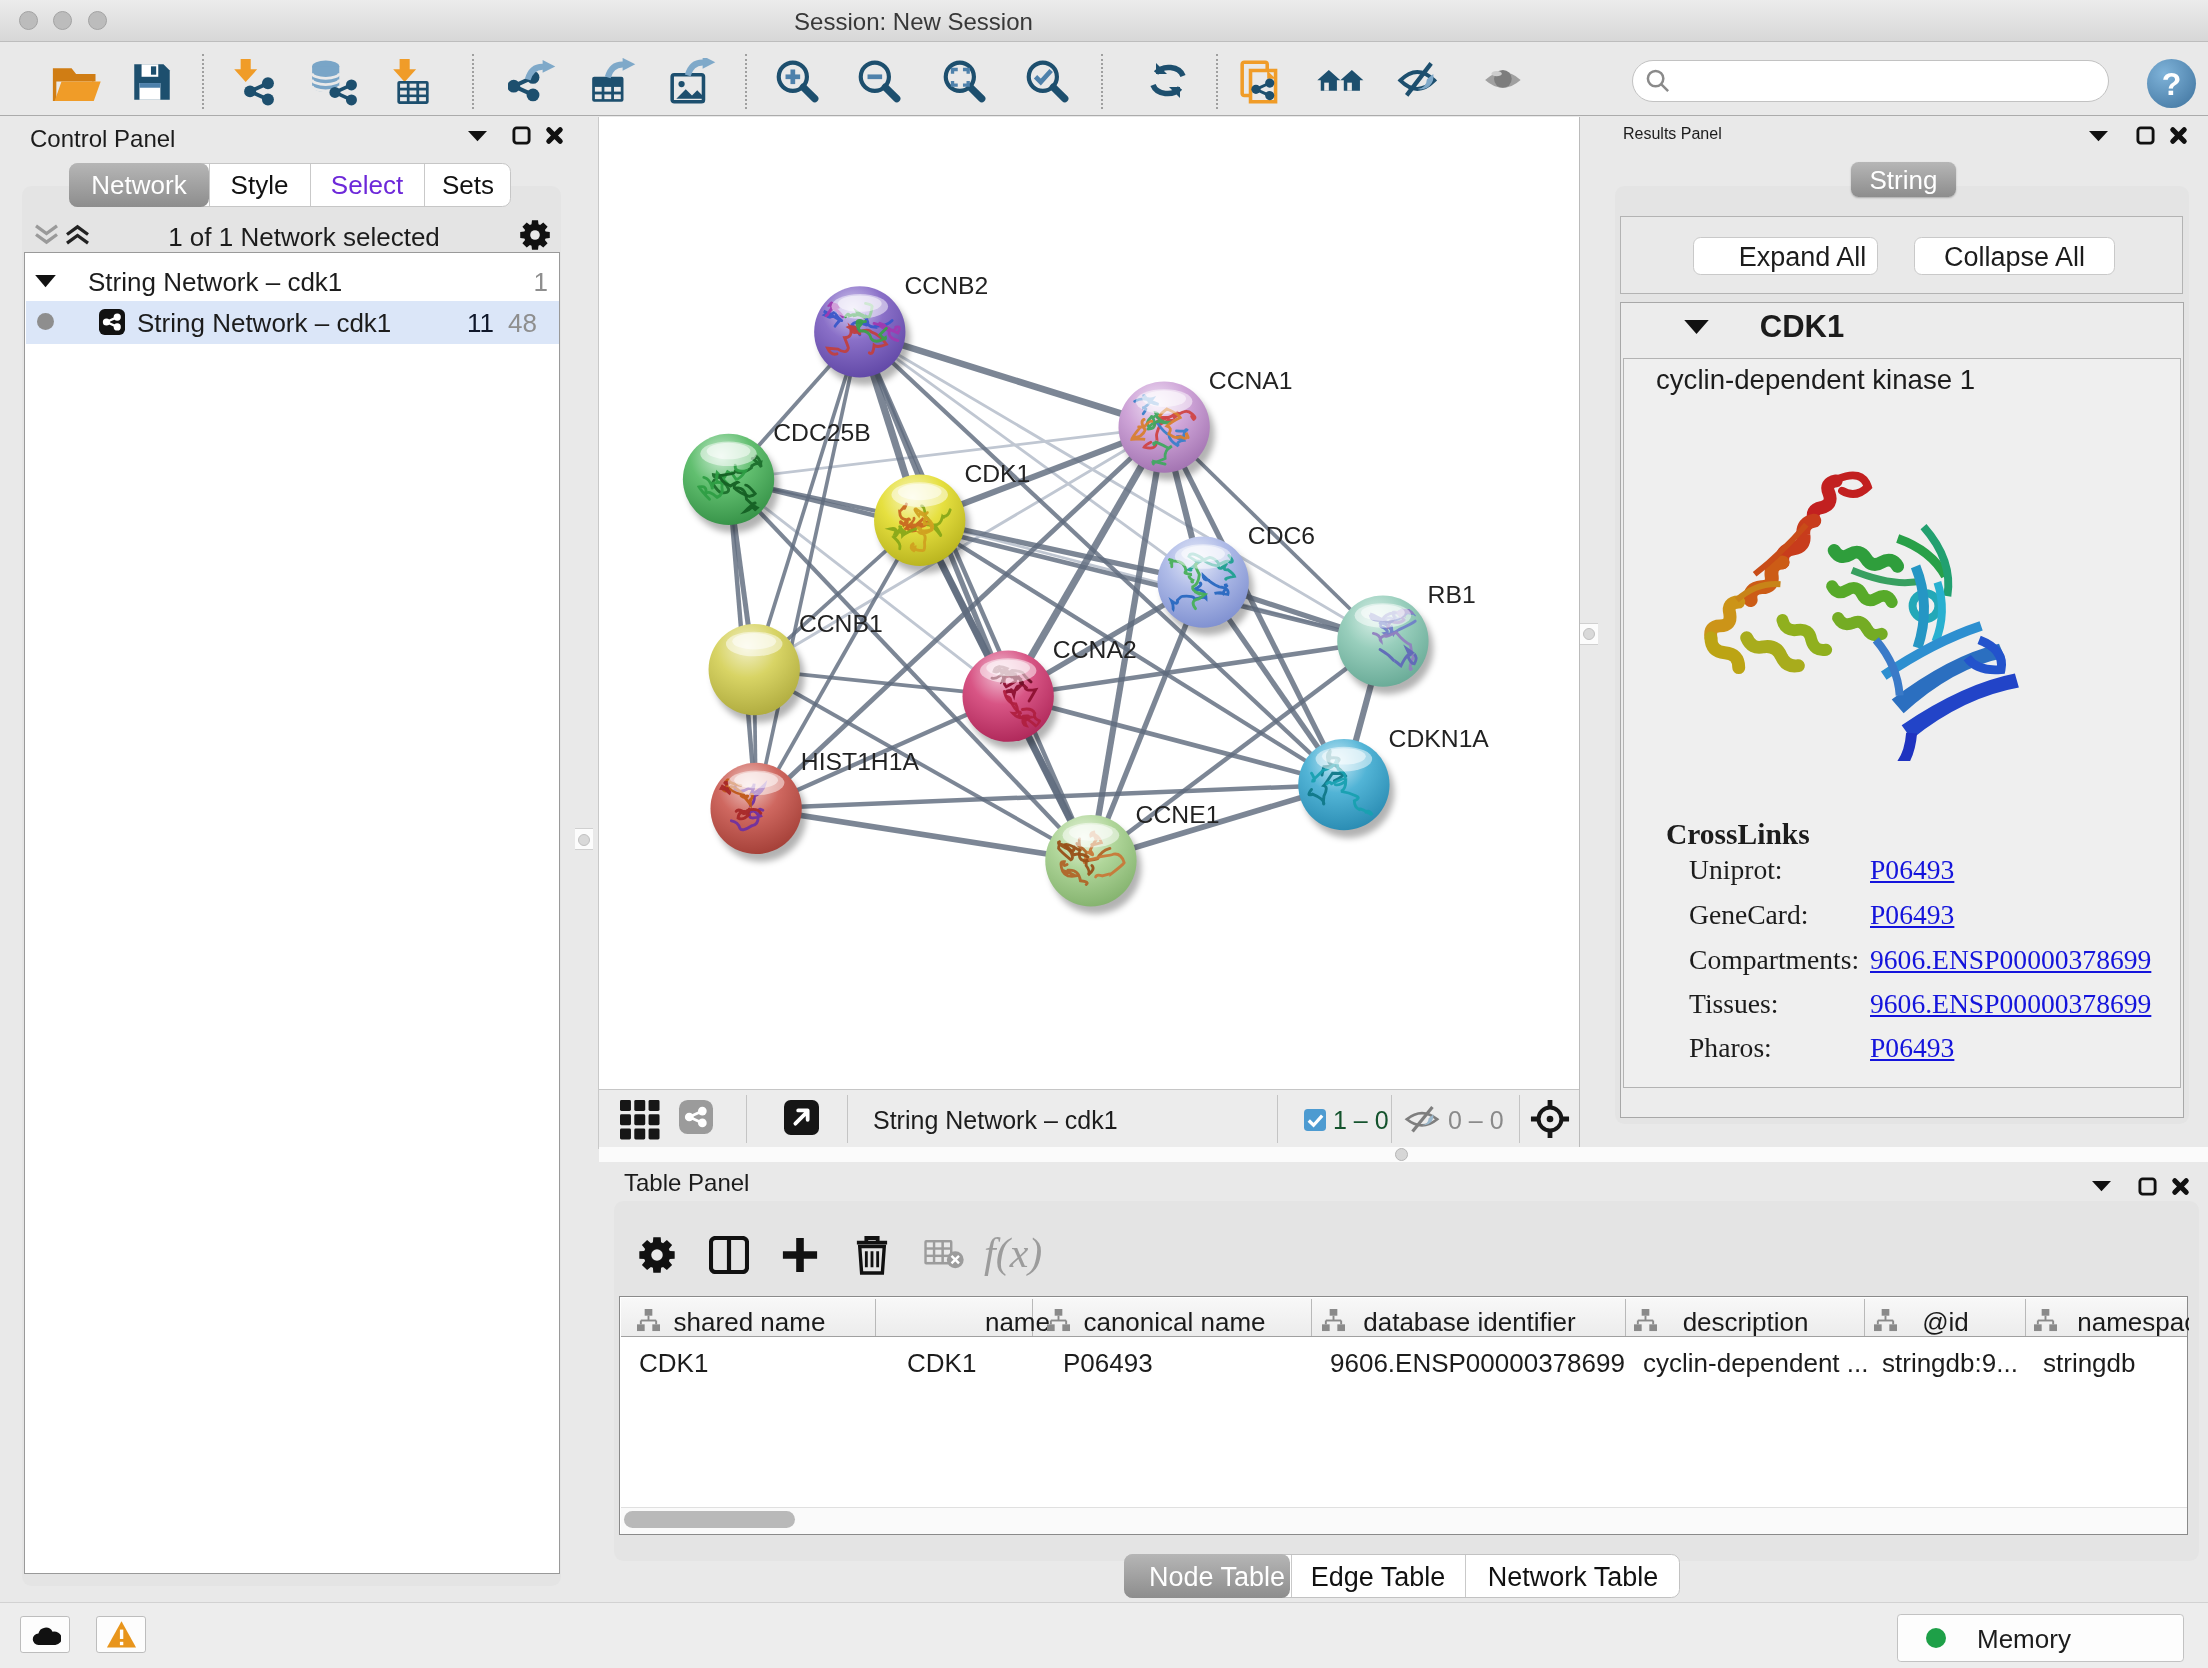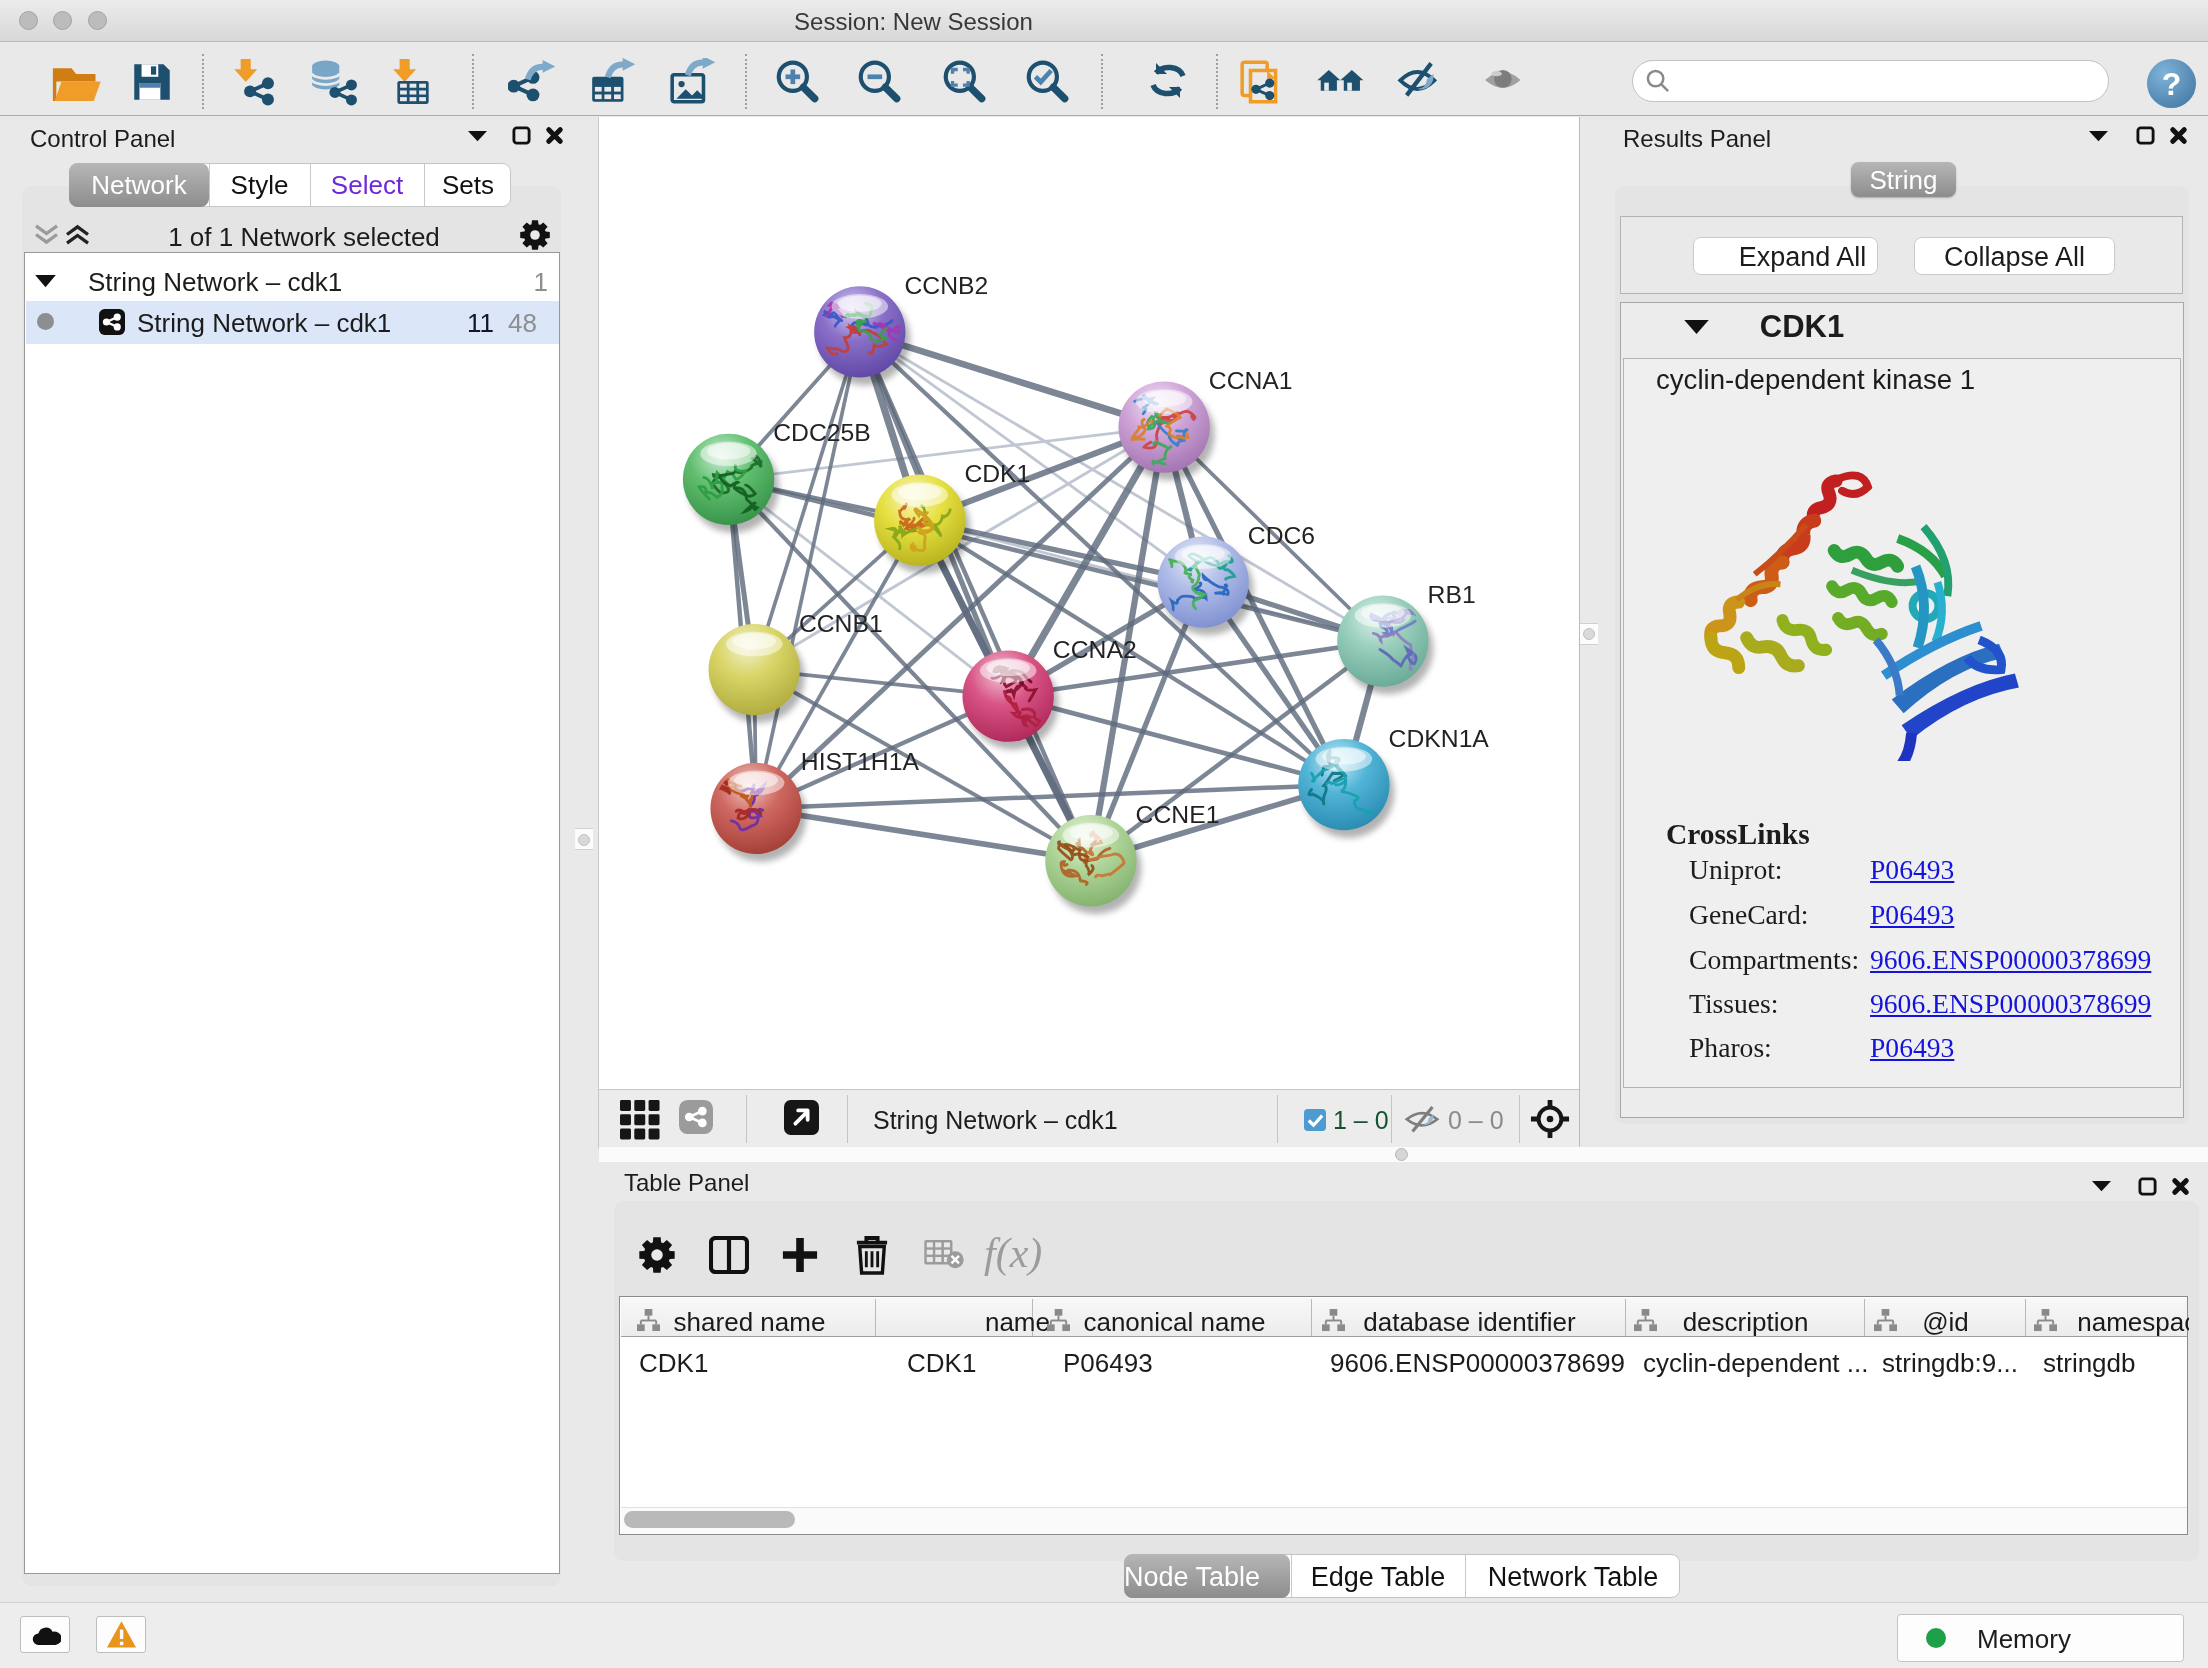--- a/index.html
+++ b/index.html
@@ -525,21 +525,21 @@
     <circle cx="21" cy="21" r="12" fill="none" stroke="#161616" stroke-width="4.2"></circle>
     <path d="M21,1 v9 M21,32 v9 M1,21 h9 M32,21 h9" stroke="#161616" stroke-width="5"></path>
     <circle cx="21" cy="21" r="3.5" fill="#161616"></circle>
   </svg>
 <div class="abs" style="left:599px;top:1147px;width:1609px;height:15px;background:#fbfbfb"></div>
 <div class="abs" style="left:1395px;top:1148px;width:13.3px;height:13.3px;border-radius:50%;background:#d6d6d6;border:1px solid #b5b5b5"></div>
 <div class="abs" style="left:575px;top:828px;width:18px;height:22px;background:#fcfcfc;border-top:1px solid #d0d0d0;border-bottom:1px solid #d0d0d0"></div>
 <div class="abs" style="left:578px;top:834px;width:12.4px;height:12.4px;border-radius:50%;background:#d9d9d9;border:1px solid #c0c0c0"></div>
 <div class="abs" style="left:1580px;top:623px;width:18px;height:22px;background:#fcfcfc;border-top:1px solid #d0d0d0;border-bottom:1px solid #d0d0d0"></div>
 <div class="abs" style="left:1583px;top:628px;width:12.4px;height:12.4px;border-radius:50%;background:#d9d9d9;border:1px solid #c0c0c0"></div>
-<div class="txt" style="left:1623px;top:125px;font-size:24px">Results Panel</div>
+<div class="txt" style="left:1623px;top:125px;font-size:16px">Results Panel</div>
 <svg style="position:absolute;left:2088px;top:129px" width="21" height="13.3" viewBox="0 0 22 14">
     <path d="M1,2 h20 l-10,11 z" fill="#111"></path>
   </svg>
 <svg style="position:absolute;left:2136px;top:126px" width="19" height="19" viewBox="0 0 20 20">
     <rect x="2" y="2" width="16" height="16" rx="3" fill="none" stroke="#111" stroke-width="3"></rect>
   </svg>
 <svg style="position:absolute;left:2169px;top:126px" width="19" height="19" viewBox="0 0 20 20">
     <path d="M4,4 L16,16 M16,4 L4,16" stroke="#111" stroke-width="5.4" stroke-linecap="round"></path>
   </svg>
 <div class="abs" style="left:1615px;top:186px;width:574px;height:938px;background:#e4e4e4;border-radius:9.5px"></div>
@@ -712,21 +712,21 @@
 <div class="txt" style="left:1330px;top:1348px;font-size:26px">9606.ENSP00000378699</div>
 <div class="txt" style="left:1643px;top:1348px;font-size:26px">cyclin-dependent ...</div>
 <div class="txt" style="left:1882px;top:1348px;font-size:26px">stringdb:9...</div>
 <div class="txt" style="left:2043px;top:1348px;font-size:26px">stringdb</div>
 <div class="abs" style="left:2189px;top:1296px;width:10.5px;height:241px;background:#e4e4e4"></div>
 <div class="abs" style="left:2199px;top:1296px;width:9.5px;height:241px;background:#e9e9e9"></div>
 <div class="abs" style="left:621px;top:1507px;width:1566px;height:27px;background:#fafafa;border-top:1px solid #e0e0e0"></div>
 <div class="abs" style="left:624px;top:1511px;width:171px;height:17px;background:#b9b9b9;border-radius:8.6px"></div>
 <div class="abs" style="left:1124px;top:1554px;width:556px;height:44px;background:#fff;border:1px solid #c2c2c2;border-radius:8.6px"></div>
 <div class="abs" style="left:1124px;top:1554px;width:166px;height:44px;background:linear-gradient(#b6b6b6,#8d8d8d);border-radius:8.6px"></div>
-<div class="txt" style="left:1124px;top:1562px;width:186px;font-size:27px;color:#fff">Node Table</div>
+<div class="txt" style="left:1124px;top:1562px;width:186px;text-align:center;font-size:27px;color:#fff">Node Table</div>
 <div class="txt" style="left:1291px;top:1562px;width:174px;text-align:center;font-size:27px;color:#111">Edge Table</div>
 <div class="txt" style="left:1465px;top:1562px;width:216px;text-align:center;font-size:27px;color:#111">Network Table</div>
 <div class="abs" style="left:1291px;top:1555px;width:0;height:42px;border-left:1px solid #c9c9c9"></div>
 <div class="abs" style="left:1465px;top:1555px;width:0;height:42px;border-left:1px solid #c9c9c9"></div>
 <div class="abs" style="left:0;top:1602px;width:2208px;height:67px;background:#ededed;border-top:1px solid #d2d2d2"></div>
 <div class="abs" style="left:20px;top:1616px;width:50px;height:37px;background:#fdfdfd;border:1px solid #bdbdbd;border-radius:2.9px"></div>
 <svg style="position:absolute;left:28.5px;top:1624px" width="32" height="23" viewBox="0 0 34 24">
     <path d="M10,22 a6,6 0 0 1 0,-12 a8,8 0 0 1 15,-2 a7,6 0 0 1 3,14 z" fill="#111"></path>
   </svg>
 <div class="abs" style="left:96px;top:1616px;width:50px;height:37px;background:#fdfdfd;border:1px solid #bdbdbd;border-radius:2.9px"></div>

